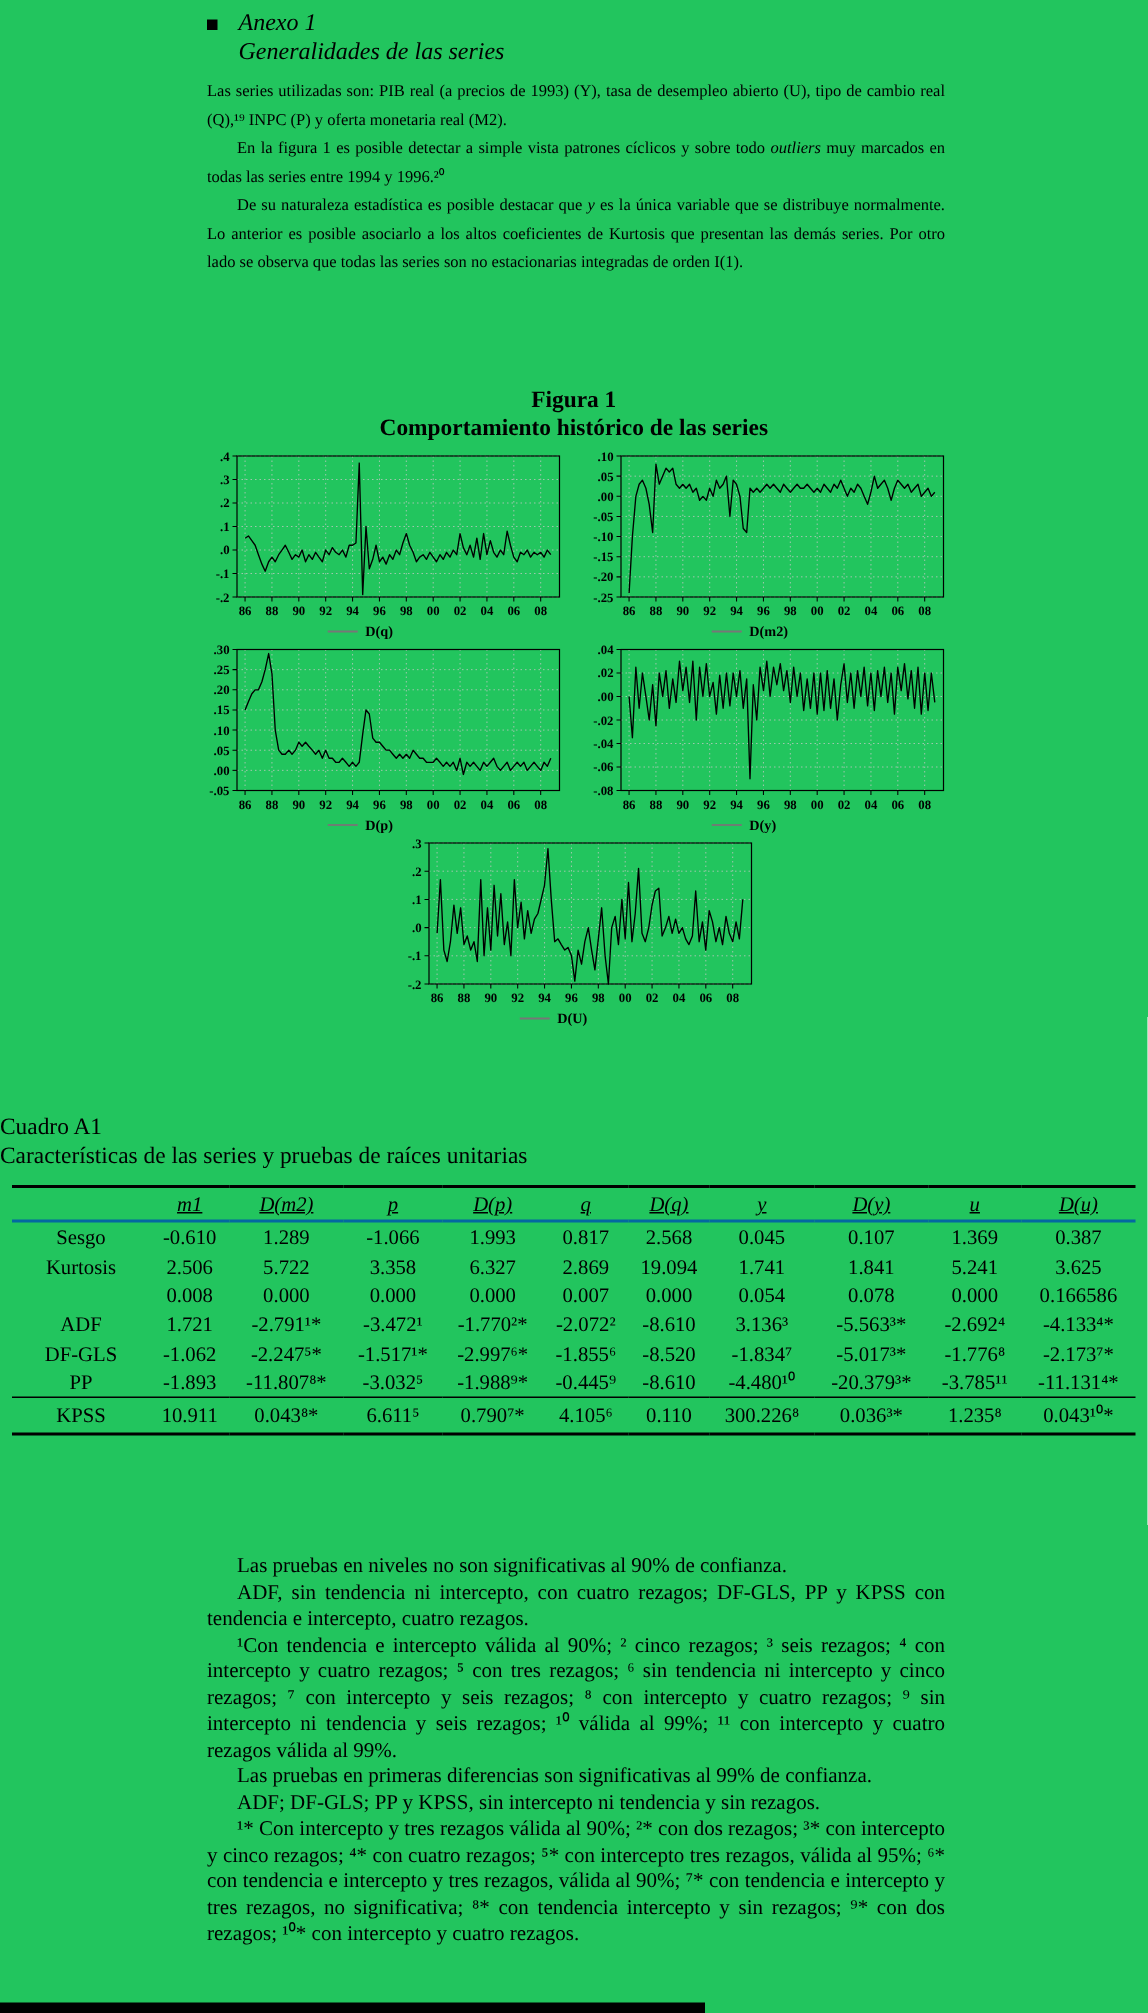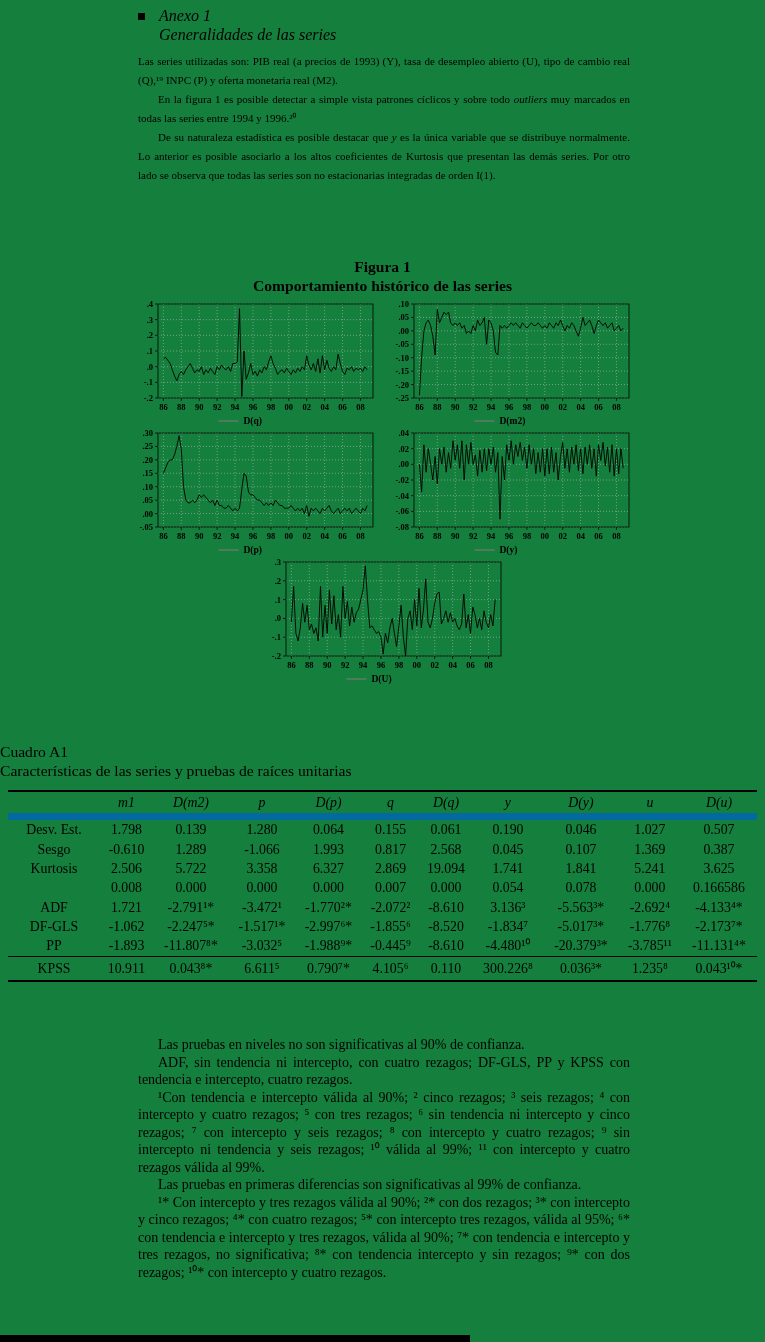--- a/index.html
+++ b/index.html
@@ -1,37 +1,37 @@
 <!DOCTYPE html>
 <html><head>
 <meta charset="utf-8">
 <style>
   html,body{margin:0;padding:0;background:#fff;}
-  .page{position:relative;width:765px;height:1342px;background:#15803d;color:#000;
+  .page{position:relative;width:765px;height:1342px;background:#22c55e;color:#000;
         font-family:"Liberation Serif",serif;overflow:hidden;}
   
   .annex-heading{position:absolute;top:6px;left:138px;display:flex;}
   .bullet{display:inline-block;width:7px;height:7px;background:#000;margin-top:7px;margin-right:14px;flex:0 0 auto;}
   .annex-lines{font-style:italic;font-size:16px;line-height:19px;}
   
   .body-text{position:absolute;top:52px;left:138px;width:492px;font-size:11px;line-height:19px;text-align:justify;}
   .body-text p{margin:0;text-indent:20px;}
   .body-text p.noindent{text-indent:0;}
   
   .figure{position:absolute;top:257px;left:0;width:765px;text-align:center;font-size:15.6px;line-height:19px;font-weight:bold;}
   .charts{margin-top:5px;display:flex;flex-direction:column;align-items:center;gap:2px;}
   .chart-row{display:flex;gap:3px;justify-content:center;}
   .chart{width:253px;height:127px;}
   .chart svg text{font-family:"Liberation Serif",serif;fill:#000;}
   
   .cuadro-title{position:absolute;top:742px;left:0;width:765px;text-align:left;font-size:15.6px;line-height:19px;}
   table.unit-root{position:absolute;top:790px;left:8px;width:749px;border-collapse:collapse;
                   font-size:13.8px;line-height:15px;}
   table.unit-root th,table.unit-root td{text-align:center;font-weight:normal;padding:2.2px 0;}
-  table.unit-root thead th{border-top:2px solid #000;border-bottom:7px solid #0369a1;font-style:italic;padding:3px 0;}
+  table.unit-root thead th{border-top:2px solid #000;border-bottom:2px solid #0369a1;font-style:italic;padding:3px 0;text-decoration:underline;}
   table.unit-root th.rowhead{width:92px;}
   table.unit-root tbody tr:last-child td{border-top:1px solid #000;border-bottom:2px solid #000;padding:4px 0;font-family:Liberation Serif, serif;}
   
   .notes{position:absolute;top:1036px;left:138px;width:492px;font-size:14px;line-height:17.5px;text-align:justify;}
   .notes p{margin:0;text-indent:20px;}
   .bottom-bar{position:absolute;left:0;bottom:0;width:470px;height:7px;background:#000;}
 </style>
 </head>
 <body>
 
@@ -398,33 +398,20 @@
           <th>q</th>
           <th>D(q)</th>
           <th>y</th>
           <th>D(y)</th>
           <th>u</th>
           <th>D(u)</th>
         </tr>
       </thead>
     <tbody>
         <tr>
-          <td>Desv. Est.</td>
-          <td>1.798</td>
-          <td>0.139</td>
-          <td>1.280</td>
-          <td>0.064</td>
-          <td>0.155</td>
-          <td>0.061</td>
-          <td>0.190</td>
-          <td>0.046</td>
-          <td>1.027</td>
-          <td>0.507</td>
-        </tr>
-        <tr>
           <td>Sesgo</td>
           <td>-0.610</td>
           <td>1.289</td>
           <td>-1.066</td>
           <td>1.993</td>
           <td>0.817</td>
           <td>2.568</td>
           <td>0.045</td>
           <td>0.107</td>
           <td>1.369</td>
@@ -509,17 +496,18 @@
           <td>0.043¹⁰*</td>
         </tr>
       </tbody>
   </table>
 
   <div class="notes">
       <p>Las pruebas en niveles no son significativas al 90% de confianza.</p>
       <p>ADF, sin tendencia ni intercepto, con cuatro rezagos; DF-GLS, PP y KPSS con tendencia e intercepto, cuatro rezagos.</p>
       <p>¹Con tendencia e intercepto válida al 90%; ² cinco rezagos; ³ seis rezagos; ⁴ con intercepto y cuatro rezagos; ⁵ con tres rezagos; ⁶ sin tendencia ni intercepto y cinco rezagos; ⁷ con intercepto y seis rezagos; ⁸ con intercepto y cuatro rezagos; ⁹ sin intercepto ni tendencia y seis rezagos; ¹⁰ válida al 99%; ¹¹ con intercepto y cuatro rezagos válida al 99%.</p>
       <p>Las pruebas en primeras diferencias son significativas al 99% de confianza.</p>
+      <p>ADF; DF-GLS; PP y KPSS, sin intercepto ni tendencia y sin rezagos.</p>
       <p>¹* Con intercepto y tres rezagos válida al 90%; ²* con dos rezagos; ³* con intercepto y cinco rezagos; ⁴* con cuatro rezagos; ⁵* con intercepto tres rezagos, válida al 95%; ⁶* con tendencia e intercepto y tres rezagos, válida al 90%; ⁷* con tendencia e intercepto y tres rezagos, no significativa; ⁸* con tendencia intercepto y sin rezagos; ⁹* con dos rezagos; ¹⁰* con intercepto y cuatro rezagos.</p>
     </div>
 
   <div class="bottom-bar"></div>
 </div>
 
 </body></html>

